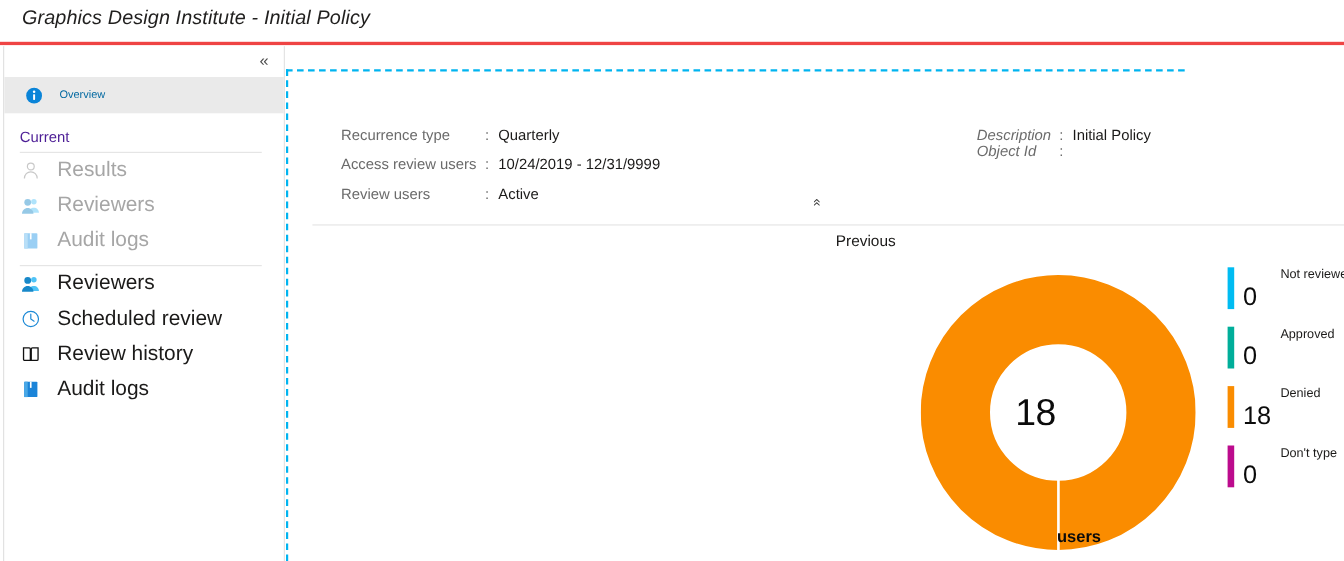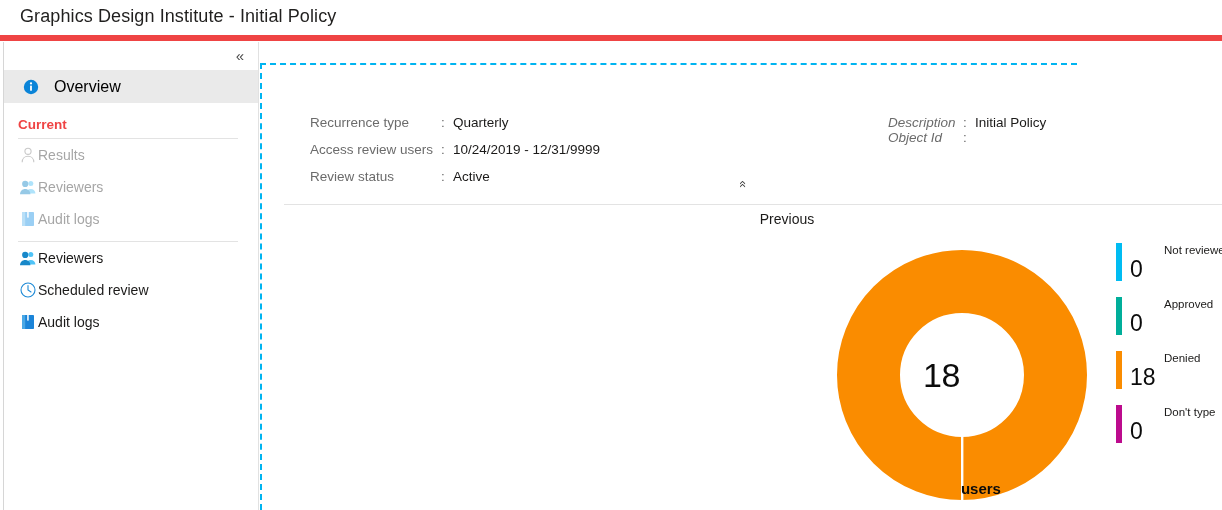--- a/index.html
+++ b/index.html
@@ -16,22 +16,23 @@
     position: relative;
   }
 
   
   .titlebar {
     position: absolute;
     left: 0; top: 0;
     width: 1222px;
     height: 41px;
     background: #ffffff;
-    border-bottom: 6px solid #ef4444;
+    border-bottom: 3px solid #ef4444;
     box-sizing: border-box;
+    font-style: italic;
   }
   .titlebar-text {
     position: absolute;
     left: 20px;
     top: 6px;
     font-size: 18px;
     font-weight: 400;
     color: #201f1e;
     letter-spacing: 0.1px;
     white-space: nowrap;
@@ -79,29 +80,29 @@
     position: relative;
     height: 33px;
     background: #eaeaea;
     display: flex;
     align-items: center;
     cursor: pointer;
   }
   .nav-overview .ic { margin-left: 18px; width: 18px; height: 18px; display:flex; align-items:center; justify-content:center;}
   .nav-overview .lbl {
     margin-left: 14px;
-    font-size: 16px;
-    color: #000000;
+    font-size: 10px;
+    color: #0369a1;
   }
 
   .section-head {
     margin: 14px 0 0 14px;
     font-size: 13.5px;
-    font-weight: bold;
-    color: #ef4444;
+    font-weight: normal;
+    color: #4c1d95;
   }
   .section-rule {
     margin: 6px 20px 0 14px;
     height: 1px;
     background: #e3e3e3;
   }
 
   .nav-item {
     height: 32px;
     display: flex;
@@ -111,22 +112,22 @@
   }
   .nav-item .ic {
     width: 20px;
     height: 20px;
     display: flex;
     align-items: center;
     justify-content: center;
     flex: 0 0 20px;
   }
   .nav-item .lbl {
-    margin-left: 0;
-    font-size: 14px;
+    margin-left: 14px;
+    font-size: 19px;
     color: #1b1a19;
     white-space: nowrap;
   }
   .nav-item.disabled .lbl { color: #a6a6a6; }
   .nav-item.disabled .ic { opacity: 0.45; }
 
   
   .content {
     position: absolute;
     left: 260px;
@@ -353,20 +354,29 @@
   <div class="nav-item">
     <span class="ic">
       <svg width="18" height="18" viewBox="0 0 18 18">
         <circle cx="9" cy="9" r="7" fill="none" stroke="#1e8ad6" stroke-width="1.1"></circle>
         <path d="M9 4.6V9l3 2" fill="none" stroke="#1e8ad6" stroke-width="1.1" stroke-linecap="round"></path>
       </svg>
     </span>
     <span class="lbl">Scheduled review</span>
   </div>
 
+  <div class="nav-item">
+    <span class="ic">
+      <svg width="18" height="18" viewBox="0 0 18 18">
+        <path d="M2.4 3.2h5.1c.7 0 1.1.5 1.1 1.1v10.3H3.5c-.7 0-1.1-.5-1.1-1.1z" fill="none" stroke="#111111" stroke-width="1.2"></path>
+        <path d="M15.6 3.2h-5.1c-.7 0-1.1.5-1.1 1.1v10.3h5.1c.7 0 1.1-.5 1.1-1.1z" fill="none" stroke="#111111" stroke-width="1.2"></path>
+      </svg>
+    </span>
+    <span class="lbl">Review history</span>
+  </div>
 
   <div class="nav-item">
     <span class="ic">
       <svg width="18" height="18" viewBox="0 0 18 18">
         <rect x="3" y="2" width="12" height="14" rx="0.8" fill="#1b84d8"></rect>
         <rect x="3" y="2" width="3.2" height="14" fill="#4aa8e6"></rect>
         <rect x="8.2" y="2" width="1.5" height="5.6" fill="#ffffff"></rect>
       </svg>
     </span>
     <span class="lbl">Audit logs</span>
@@ -383,21 +393,21 @@
         <span class="prop-key">Recurrence type</span>
         <span class="prop-colon">:</span>
         <span class="prop-val">Quarterly</span>
       </div>
       <div class="prop-row">
         <span class="prop-key">Access review users</span>
         <span class="prop-colon">:</span>
         <span class="prop-val">10/24/2019 - 12/31/9999</span>
       </div>
       <div class="prop-row">
-        <span class="prop-key">Review status</span>
+        <span class="prop-key">Review users</span>
         <span class="prop-colon">:</span>
         <span class="prop-val">Active</span>
       </div>
     </div>
 
     <div class="prop-col right">
       <div class="prop-row">
         <span class="prop-key">Description</span>
         <span class="prop-colon">:</span>
         <span class="prop-val">Initial Policy</span>

